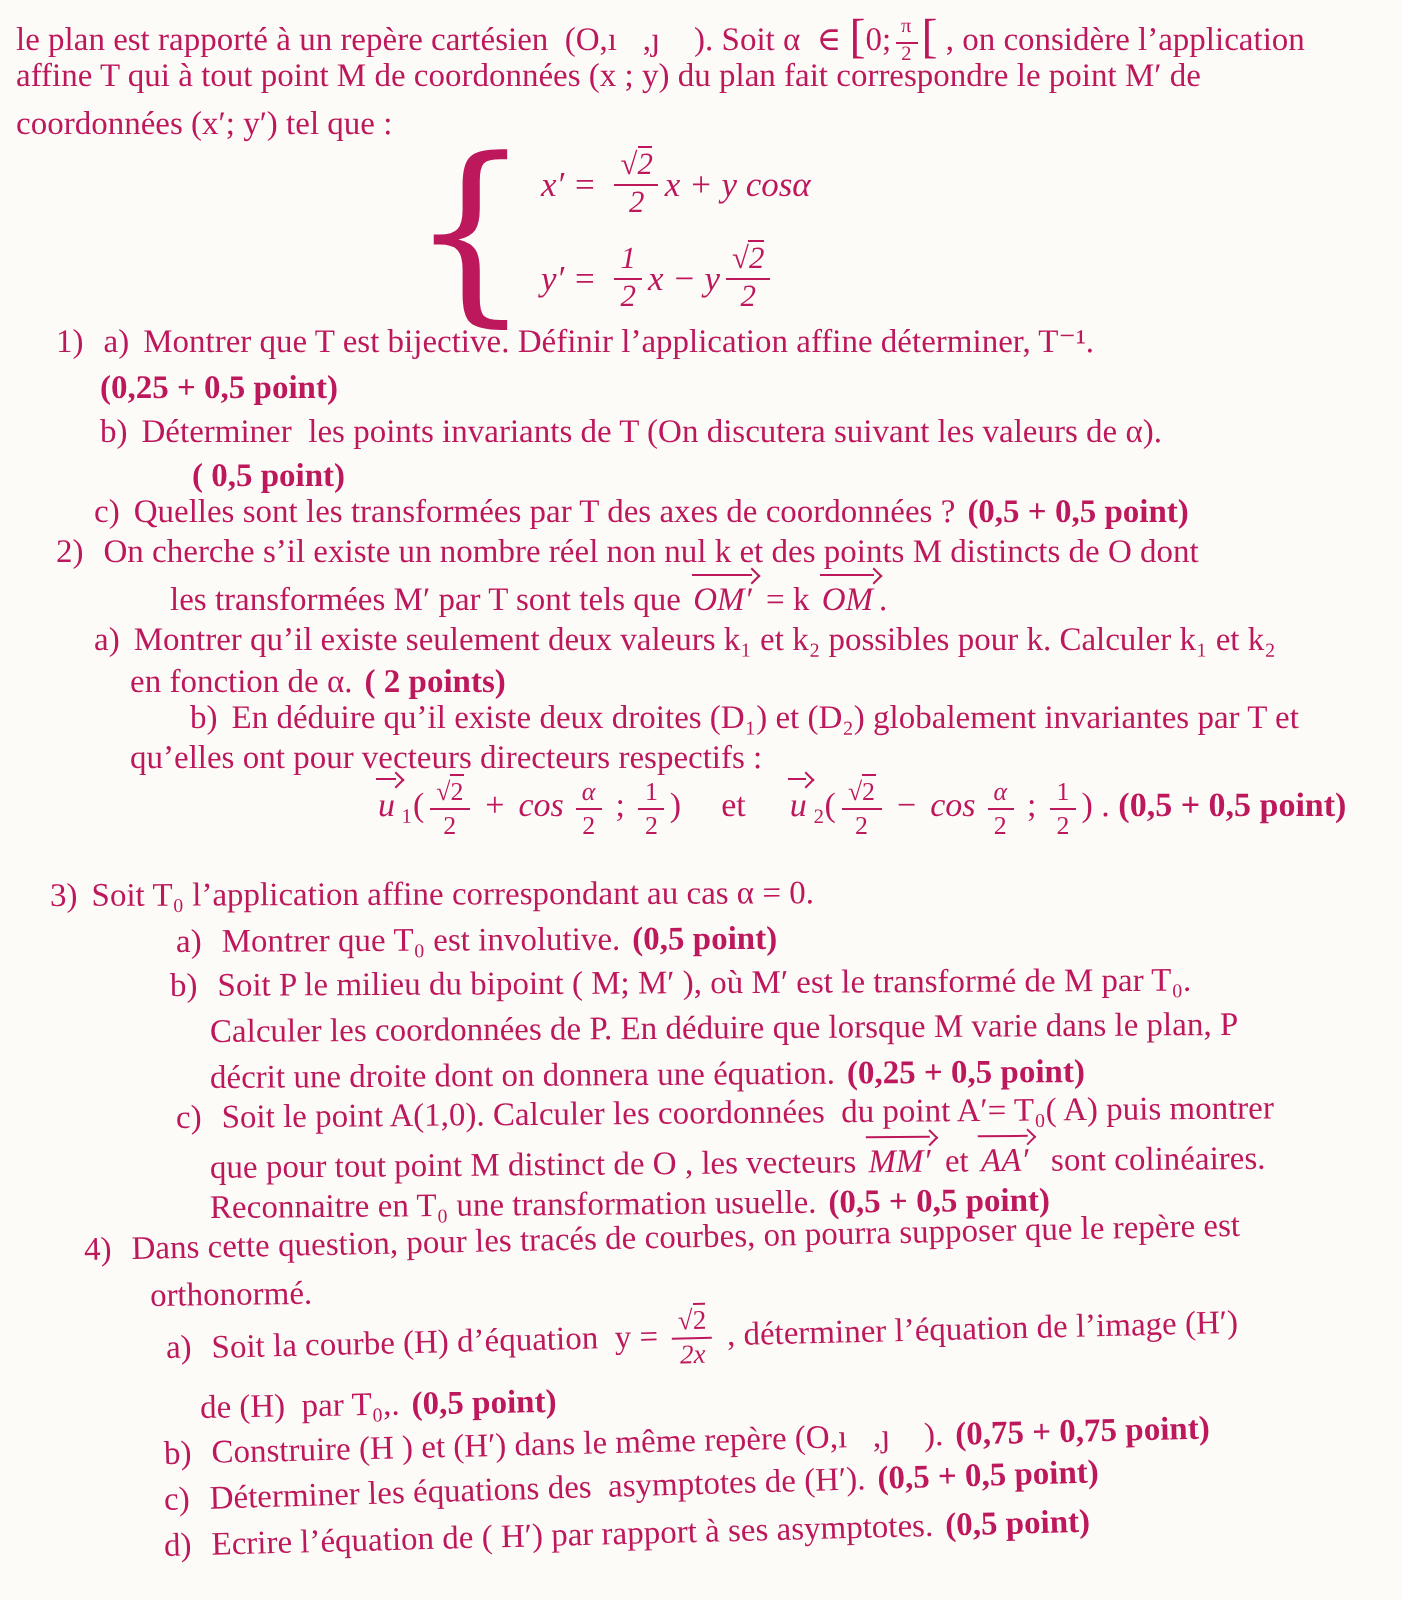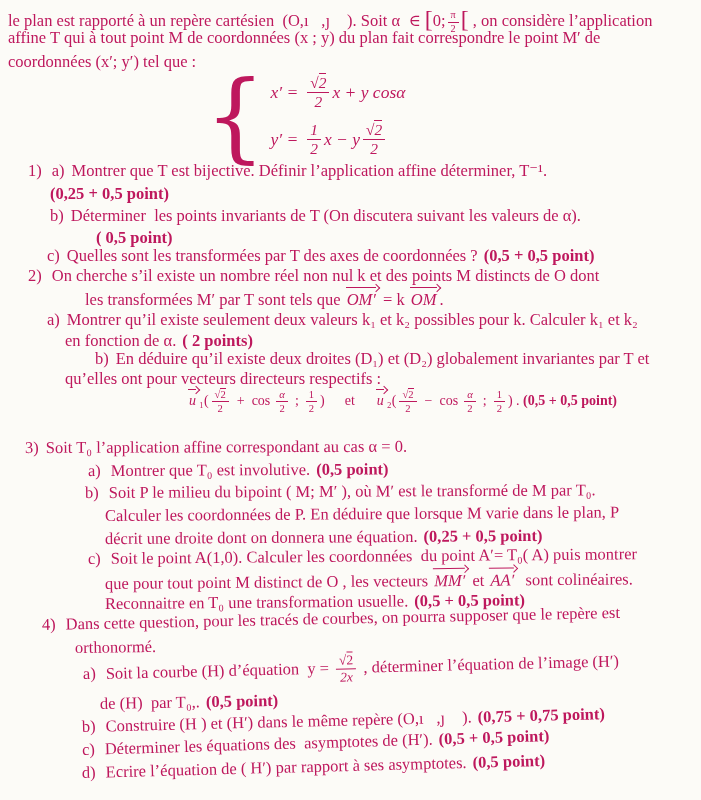--- a/index.html
+++ b/index.html
@@ -39,23 +39,23 @@
   
   .system { position:absolute; left:205px; top:72px; display:flex; align-items:center; }
   .brace { font-size:95px; line-height:88px; transform:scaleY(1.03); margin-right:5px;
            font-family:"DejaVu Serif",serif; font-weight:normal; }
   .eqs { display:flex; flex-direction:column; gap:12px; font-size:17.5px; font-style:italic; }
   .eq  { display:flex; align-items:center; }
   .eq .gap { margin-right:6px; }
   .eq .frac { font-size:0.88em; }
 
   
-  .vecline { font-size:14px; }
+  .vecline { font-size:17px; }
   .vecline .op   { margin:0 5px; }
-  .vecline .cosw { margin:0 3px 0 2px; }
+  .vecline .cosw { font-style:italic; margin:0 3px 0 2px; }
   .vecline .sep  { margin:0 4px; }
   .vecline .etw  { margin:0 20px; }
   .vecline .frac { font-size:0.76em; }
 </style>
 </head>
 <body>
 
 <div class="page">
 
   <div class="line" style="left:8px;top:4px;"><span>le plan est rapporté à un repère cartésien  (O,ı⃗,ȷ⃗ ). Soit α  ∈ </span><span class="ibr">[</span><span>0;</span><span class="frac sm"><span class="num">π</span><span class="den">2</span></span><span class="ibr">[</span><span> , on considère l’application</span></div>

